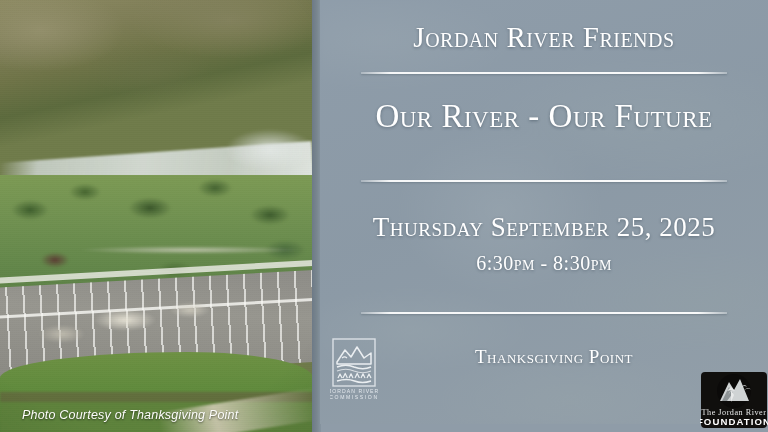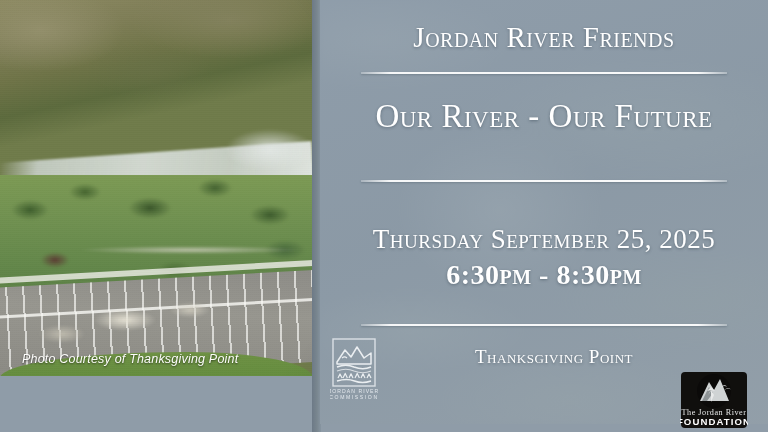--- a/index.html
+++ b/index.html
@@ -9,21 +9,21 @@
   .poster{
     position:relative;
     width:768px; height:432px;
     overflow:hidden;
     background:#8f9ca8;
   }
 
   
   .photo{
     position:absolute; left:0; top:0;
-    width:313px; height:376px;
+    width:313px; height:432px;
     overflow:hidden;
     background:#6f7b4a;
   }
   .photo-layer{ position:absolute; left:0; top:0; width:313px; height:432px; }
 
   
   .ph-hill{
     background:
       linear-gradient(168deg,#8d8a62 0%,#7f7e57 18%,#6e7347 34%, #5c6a3d 48%, rgba(92,106,61,0) 60%);
     height:180px;
@@ -201,43 +201,43 @@
     width:366px; height:2px;
     background:linear-gradient(90deg, rgba(255,255,255,.25) 0%, rgba(255,255,255,.92) 8%, rgba(255,255,255,.95) 92%, rgba(255,255,255,.3) 100%);
     box-shadow:0 1px 2px rgba(40,55,68,.25);
   }
   .rule.r1{ margin-top:13px; }
   .rule.r2{ margin-top:43px; }
   .rule.r3{ margin-top:32px; }
 
   .tagline{ font-size:33px; line-height:42px; margin-top:21px; }
 
-  .date-line{ font-size:27px; line-height:36px; margin-top:39px; }
-  .time-line{ font-size:28px; line-height:34px; margin-top:1px;font-weight:bold; }
+  .date-line{ font-size:27px; line-height:36px; margin-top:27px; }
+  .time-line{ font-size:20px; line-height:34px; margin-top:1px; }
 
   
   .footer{
     position:absolute; left:0; bottom:0;
     width:448px; height:90px;
   }
   .venue{
     position:absolute; left:84px; top:10px;
     width:300px;
     font-size:19px; line-height:26px;
   }
 
   
   .jrc-logo{
     position:absolute; left:10px; top:4px;
     width:48px; height:62px;
     opacity:.93;
   }
   
   .jrf-logo{
-    position:absolute; right:20px; bottom:3px;
+    position:absolute; right:0; bottom:3px;
     width:68px; height:58px;
   }
 
   .logo-svg{ display:block; width:100%; height:100%; }
 </style>
 </head>
 <body>
 
 <div class="poster">
 

